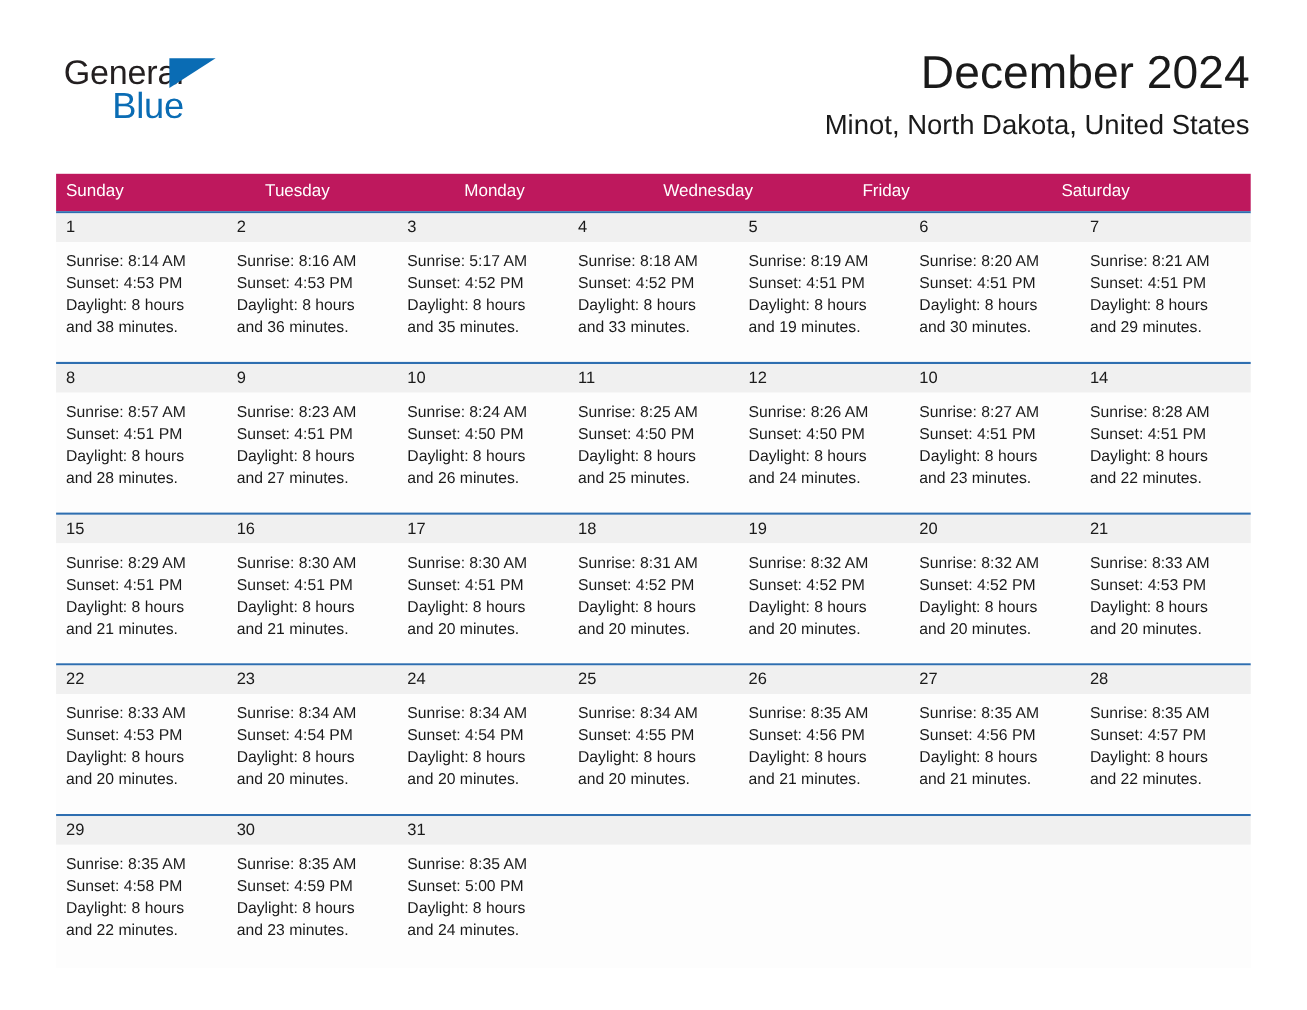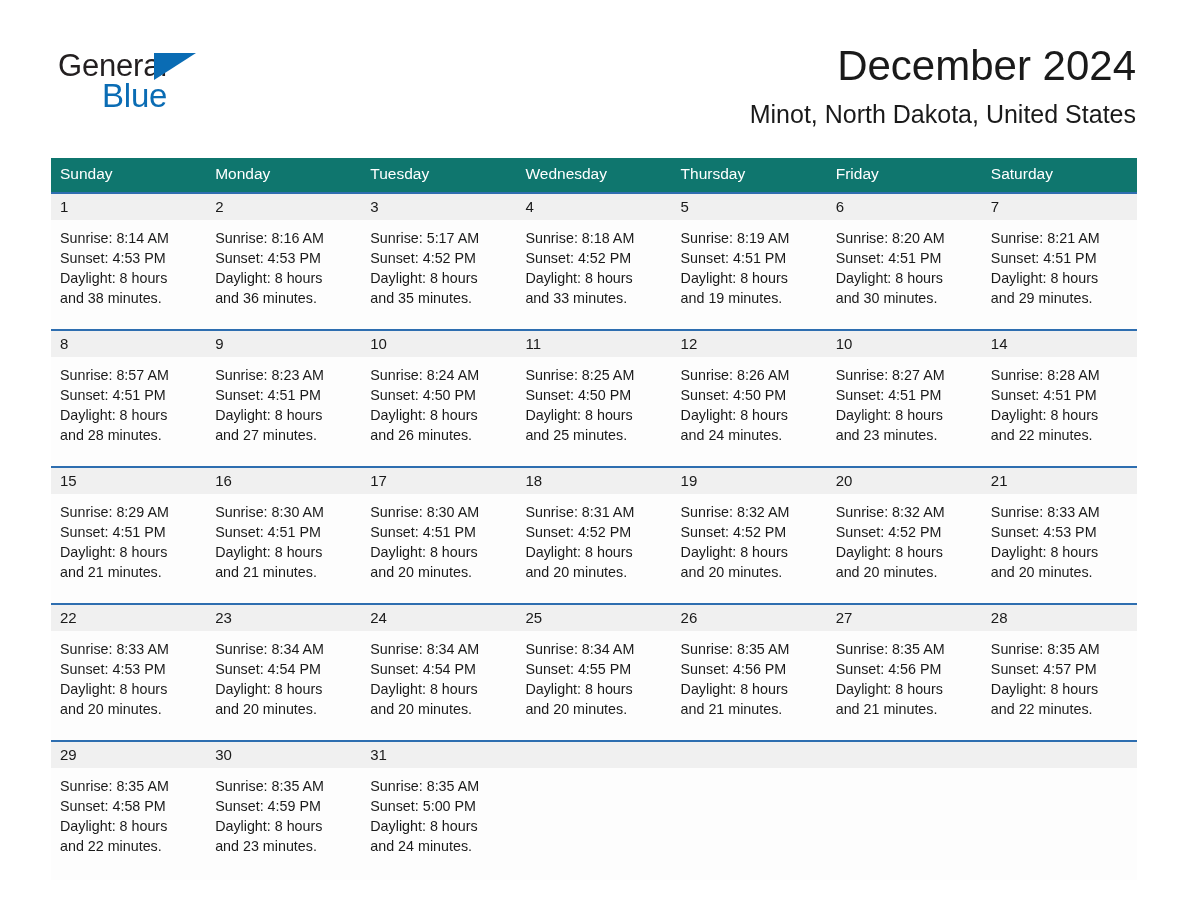--- a/index.html
+++ b/index.html
@@ -96,21 +96,21 @@
   
   .calendar {
     position: absolute;
     left: 51px;
     top: 158px;
     width: 1086px;
   }
 
   .weekday-header {
     display: flex;
-    background: #0f766e;
+    background: #be185d;
     align-items: center;
   }
   .weekday-cell {
     flex: 1 1 0;
     color: #ffffff;
     font-size: 15.5px;
     padding: 7px 0 8px 9px;
     box-sizing: border-box;
     line-height: 1.2;
     white-space: nowrap;
@@ -175,24 +175,23 @@
       <div class="month-title">December 2024</div>
       <div class="location-sub">Minot, North Dakota, United States</div>
     </div>
 
   </div>
 
   <div class="calendar">
 
     <div class="weekday-header">
       <div class="weekday-cell">Sunday</div>
+      <div class="weekday-cell">Tuesday</div>
       <div class="weekday-cell">Monday</div>
-      <div class="weekday-cell">Tuesday</div>
       <div class="weekday-cell">Wednesday</div>
-      <div class="weekday-cell">Thursday</div>
       <div class="weekday-cell">Friday</div>
       <div class="weekday-cell">Saturday</div>
     </div>
 
     <div class="week-row">
       <div class="daynum-strip">
         <div class="daynum-cell">1</div>
         <div class="daynum-cell">2</div>
         <div class="daynum-cell">3</div>
         <div class="daynum-cell">4</div>

